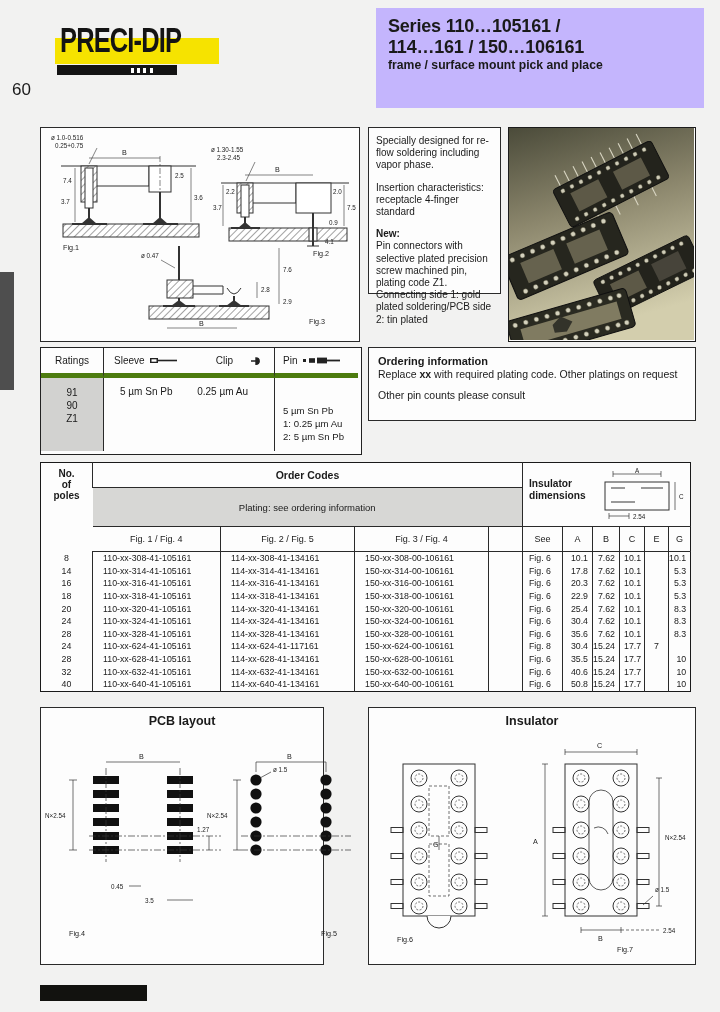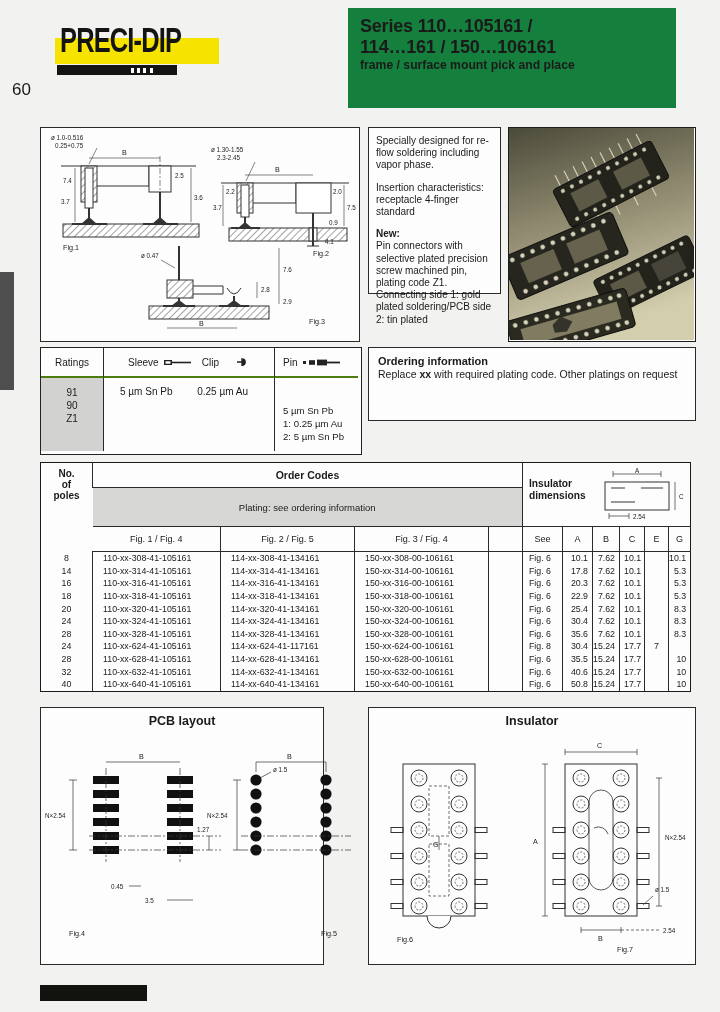--- a/index.html
+++ b/index.html
@@ -9,34 +9,34 @@
   .box{position:absolute;background:#fdfdfd;border:1.4px solid #2a2a2a;box-sizing:border-box;}
   
   .logo{left:55px;top:24px;width:188px;height:54px;}
   .logo .band{position:absolute;left:0;top:14px;width:164px;height:26px;background:#f6e300;}
   .logo .brand{position:absolute;left:5px;top:-3px;font-size:31px;font-weight:bold;color:#141414;
                letter-spacing:-1px;transform:scale(0.82,1.12);transform-origin:left top;white-space:nowrap;}
   .logo .bar{position:absolute;left:2px;top:41px;width:120px;height:10px;background:#141414;}
   .logo .fp{position:absolute;top:2.5px;width:3px;height:5px;background:#fff;}
   #page-num{left:12px;top:80px;font-size:17px;}
   
-  .hdr{left:348px;top:8px;width:328px;height:100px;background:#15803d;padding:8px 12px;box-sizing:border-box;}
+  .hdr{left:376px;top:8px;width:328px;height:100px;background:#c4b5fd;padding:8px 12px;box-sizing:border-box;}
   .hdr .t{font-size:18px;font-weight:bold;line-height:21px;letter-spacing:-0.2px;}
   .hdr .s{font-size:12.2px;font-weight:bold;line-height:14.5px;margin-top:5px;}
   
   .box-drawings{left:40px;top:127px;width:320px;height:215px;}
   .box-features{left:368px;top:127px;width:133px;height:167px;padding:7px 7px;font-size:10px;line-height:12.2px;}
   .box-features p{margin:0 0 10px 0;}
   .box-features .nh{font-weight:bold;margin-bottom:0;}
   .box-photo{left:508px;top:127px;width:188px;height:215px;border:1.6px solid #1c1c1c;}
   .box-ratings{left:40px;top:347px;width:320px;height:106px;border:1.5px solid #222;background:#fdfdfd;}
   .rt{display:grid;grid-template-columns:62px 171px 84px;grid-template-rows:30px 73px;width:100%;height:100%;}
   .rt>div{box-sizing:border-box;font-size:10px;}
   .rt .bl{border-left:1px solid #2a2a2a;}
-  .rt .bb{border-bottom:2px solid #4d7c0f;}
+  .rt .bb{border-bottom:5px solid #4d7c0f;}
   .rt .hc{display:flex;align-items:center;}
   .rt .codes{background:#d2d2d0;text-align:center;padding-top:8px;line-height:13px;}
   .rt .mid{position:relative;}
   .rt .mid .sv{position:absolute;left:16px;top:8px;}
   .rt .mid .cv{position:absolute;right:26px;top:8px;}
   .rt .pinv{padding:26px 0 0 8px;line-height:13px;font-size:9.6px;}
   .box-ordering{left:368px;top:347px;width:328px;height:74px;padding:7px 9px;font-size:10.5px;line-height:12.5px;}
   .box-ordering .ot{font-weight:bold;font-size:11px;}
   .box-ordering .l2{margin-top:9px;}
   
@@ -328,21 +328,21 @@
             <circle cx="54" cy="14" r="2.4"></circle>
         </g>
       </g>
     </g>
   </svg>
 </div>
 
 <div class="abs box-ratings">
   <div class="rt">
     <div class="hc bb" style="justify-content:center;">Ratings</div>
-    <div class="hc bl bb" style="justify-content:space-between;padding:0 24px;">
+    <div class="hc bl bb" style="justify-content:space-between;padding:0 10px;">
       <span style="display:flex;align-items:center;gap:4px;">
         <span>Sleeve</span>
         <svg width="30" height="9">
             <rect x="1" y="2" width="8" height="5" fill="#222"></rect>
             <rect x="2.5" y="3.3" width="5" height="2.4" fill="#fff"></rect>
             <line x1="9" y1="4.5" x2="28" y2="4.5" stroke="#222" stroke-width="1.6"></line>
           </svg>
       </span>
       <span style="display:flex;align-items:center;gap:16px;">
         <span>Clip</span>
@@ -373,20 +373,21 @@
       <div>5 µm Sn Pb</div>
       <div>1: 0.25 µm Au</div>
       <div>2: 5 µm Sn Pb</div>
     </div>
   </div>
 </div>
 
 <div class="box box-ordering">
   <div class="ot">Ordering information</div>
   <div><span>Replace </span><b>xx</b><span> with required plating code. Other platings on request</span></div>
+  <div class="l2">Other pin counts please consult</div>
 </div>
 
 <table class="otable">
   <colgroup>
     <col style="width:52px">
       <col style="width:128px">
       <col style="width:134px">
       <col style="width:134px">
     <col style="width:34px">
       <col style="width:40px">

